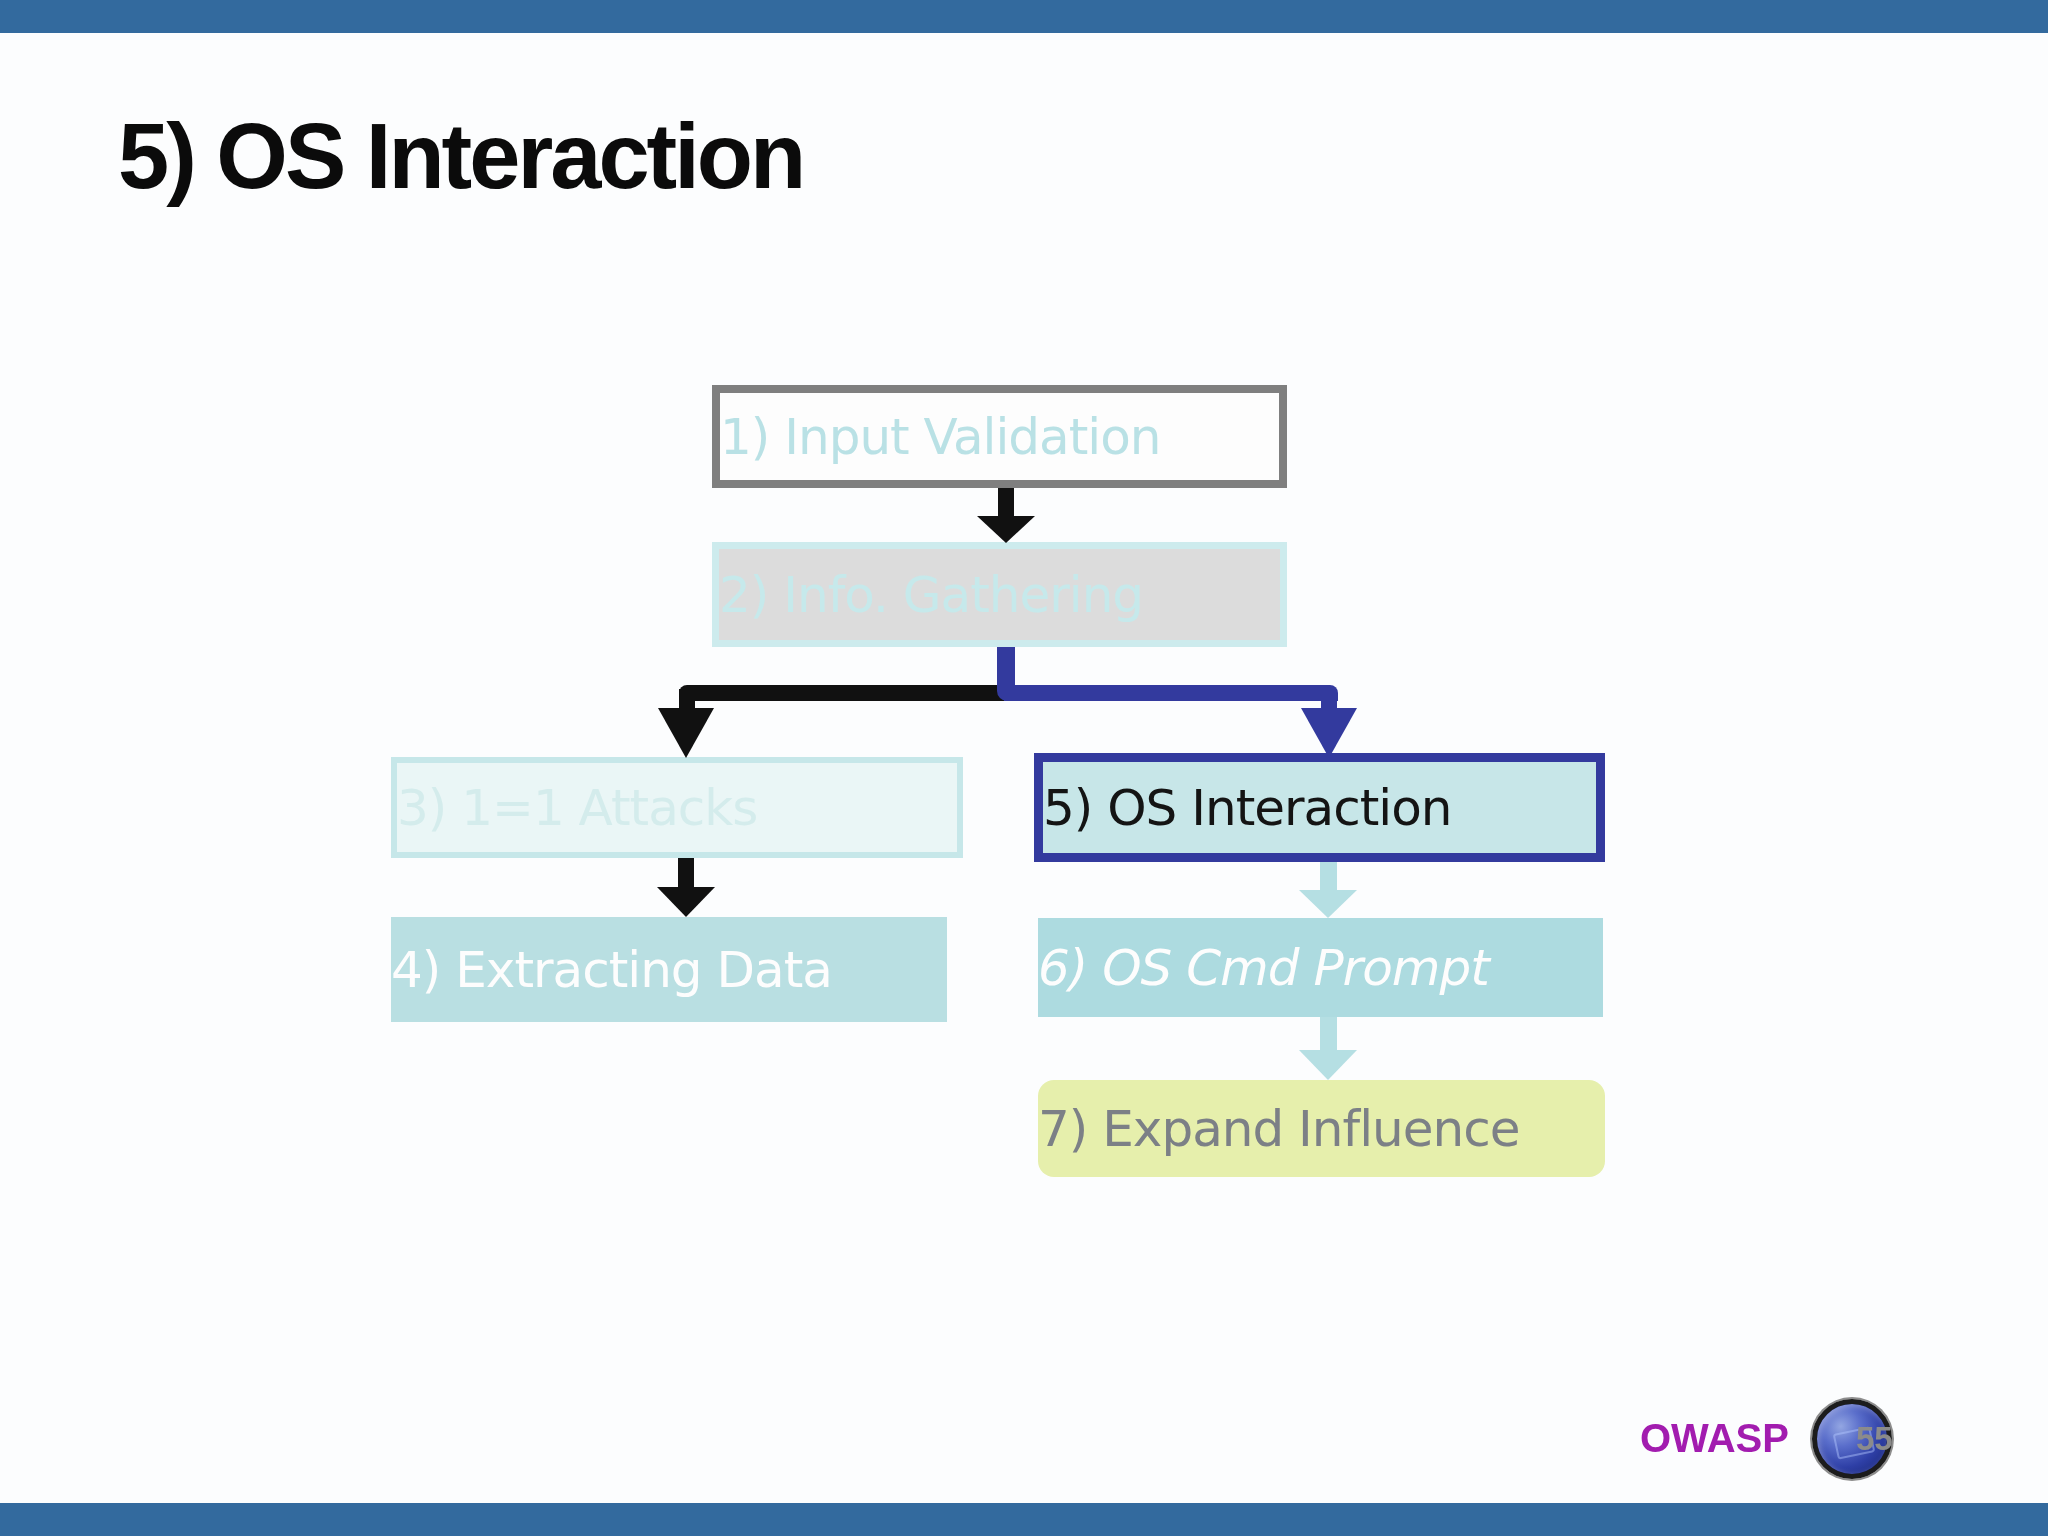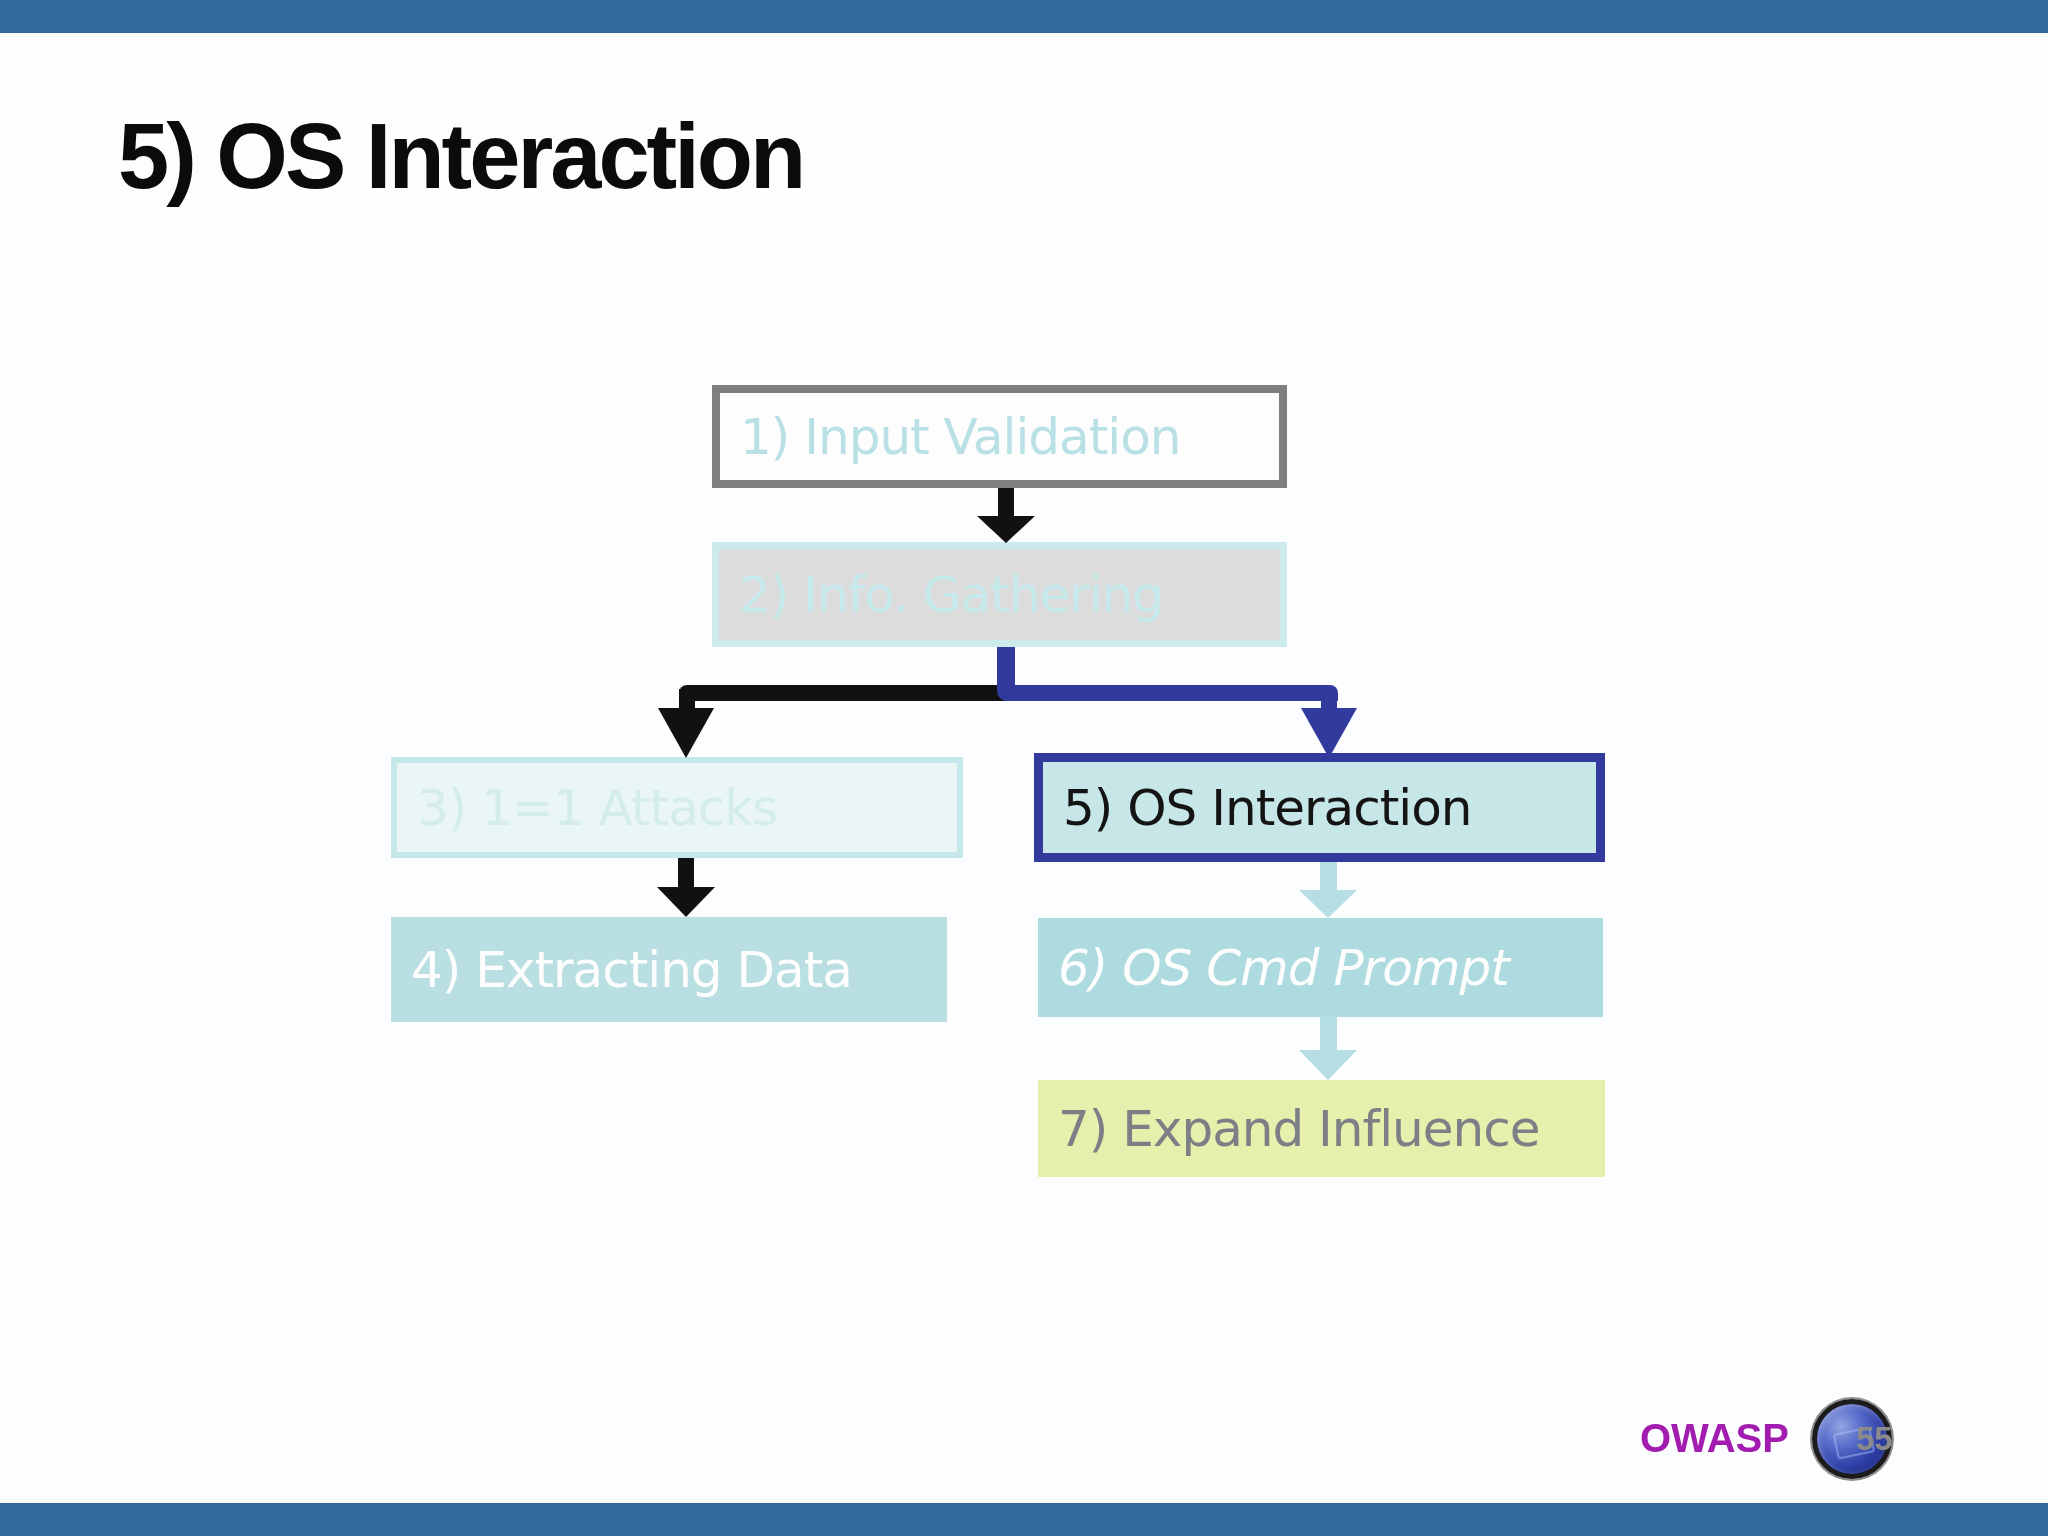--- a/index.html
+++ b/index.html
@@ -31,39 +31,38 @@
     letter-spacing: -3px;
     color: #0b0b0b;
     white-space: nowrap;
   }
   
   .node {
     position: absolute;
     box-sizing: border-box;
     display: flex;
     align-items: center;
-    padding-left: 20px;
     font-size: 50px;
     letter-spacing: -1px;
     white-space: nowrap;
   }
   .n1 { left: 712px;  top: 385px;  width: 575px; height: 103px;
         background: #fdfdfd; border: 8px solid #7f7f7f; color: #b9e1e5; }
   .n2 { left: 712px;  top: 542px;  width: 575px; height: 105px;
         background: #dcdcdc; border: 7px solid #cdebed; color: #c6e9eb; }
   .n3 { left: 391px;  top: 757px;  width: 572px; height: 101px;
         background: #eaf6f6; border: 6px solid #c6e7e9; color: #d4ecec; }
   .n4 { left: 391px;  top: 917px;  width: 556px; height: 105px;
         background: #b9dfe2; color: #fdfdfd; }
   .n5 { left: 1034px; top: 753px;  width: 571px; height: 109px;
         background: #c7e6e8; border: 9px solid #333a9e; color: #141414; }
   .n6 { left: 1038px; top: 918px;  width: 565px; height: 99px;
         background: #addbe0; color: #fdfdfd; font-style: italic; }
   .n7 { left: 1038px; top: 1080px; width: 567px; height: 97px;
-        background: #e6efac; color: #7c8086; }
+        background: #e6efac; color: #7c8086; border-radius: 16px; }
   
   .seg { position: absolute; }
   .black { background: #111111; }
   .blue  { background: #333a9e; }
   .cyan  { background: #b5dfe3; }
   .head {
     position: absolute;
     width: 0; height: 0;
     border-left: 29px solid transparent;
     border-right: 29px solid transparent;

